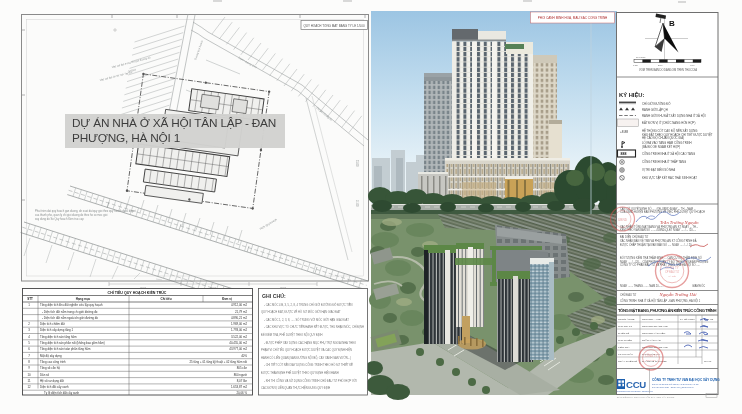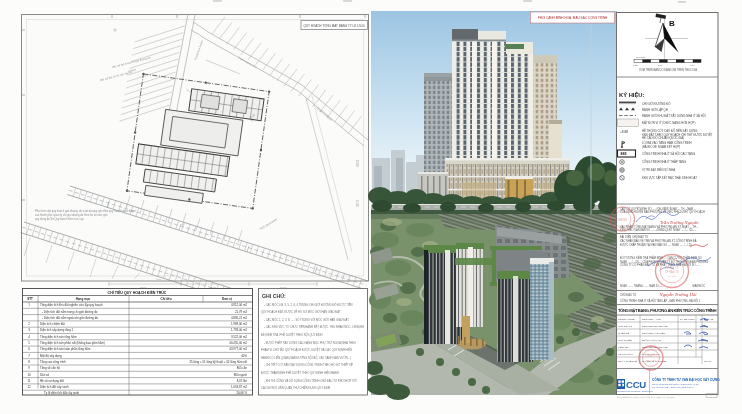--- a/index.html
+++ b/index.html
@@ -799,20 +799,21 @@
 <text x="652" y="385.2" font-size="2" fill="#4a72b8">Địa chỉ: 55 đường Giải Phóng, Hai Bà Trưng, Hà Nội</text>
 <text x="652" y="388.2" font-size="2" fill="#4a72b8">ĐT: 024.3869.1829 - Email: ccu@gmail.com.vn</text>
 </g>
 
 <text x="617" y="397.5" font-size="2.4" fill="#999">BẢN CÔNG TY TNHH TƯ VẤN ĐẠI HỌC XÂY DỰNG</text>
 <rect x="706" y="393.5" width="11" height="4" fill="none" stroke="#999" stroke-width="0.5"></rect>
 </g>
 
 </svg>
 
+<div class="abs" style="left:65px;top:114px;width:213px;height:32px;background:rgba(210,210,208,0.97);padding:2px 0 0 7px;color:#3d3d3d;font-size:11.8px;line-height:14.5px;letter-spacing:-0.2px;white-space:nowrap;">DỰ ÁN NHÀ Ở XÃ HỘI TÂN LẬP - ĐAN<br>PHƯỢNG, HÀ NỘI 1</div>
 
 <svg class="abs" style="left:0;top:0" width="742" height="414" viewBox="0 0 742 414" xmlns="http://www.w3.org/2000/svg">
 <g>
 <rect x="22.5" y="288.5" width="230" height="106.5" fill="#fff" stroke="#444" stroke-width="0.9"></rect>
 <line x1="22.5" y1="295.5" x2="252.5" y2="295.5" stroke="#444" stroke-width="0.7"></line>
 <line x1="22.5" y1="302" x2="252.5" y2="302" stroke="#444" stroke-width="0.7"></line>
 <text x="137" y="293.6" font-size="3.6" font-weight="bold" fill="#222" text-anchor="middle">CHỈ TIÊU QUY HOẠCH KIẾN TRÚC</text>
 <g font-size="3" font-weight="bold" fill="#222" text-anchor="middle">
 <text x="30" y="299.8">STT</text>
           <text x="83" y="299.8">Hạng mục</text>

